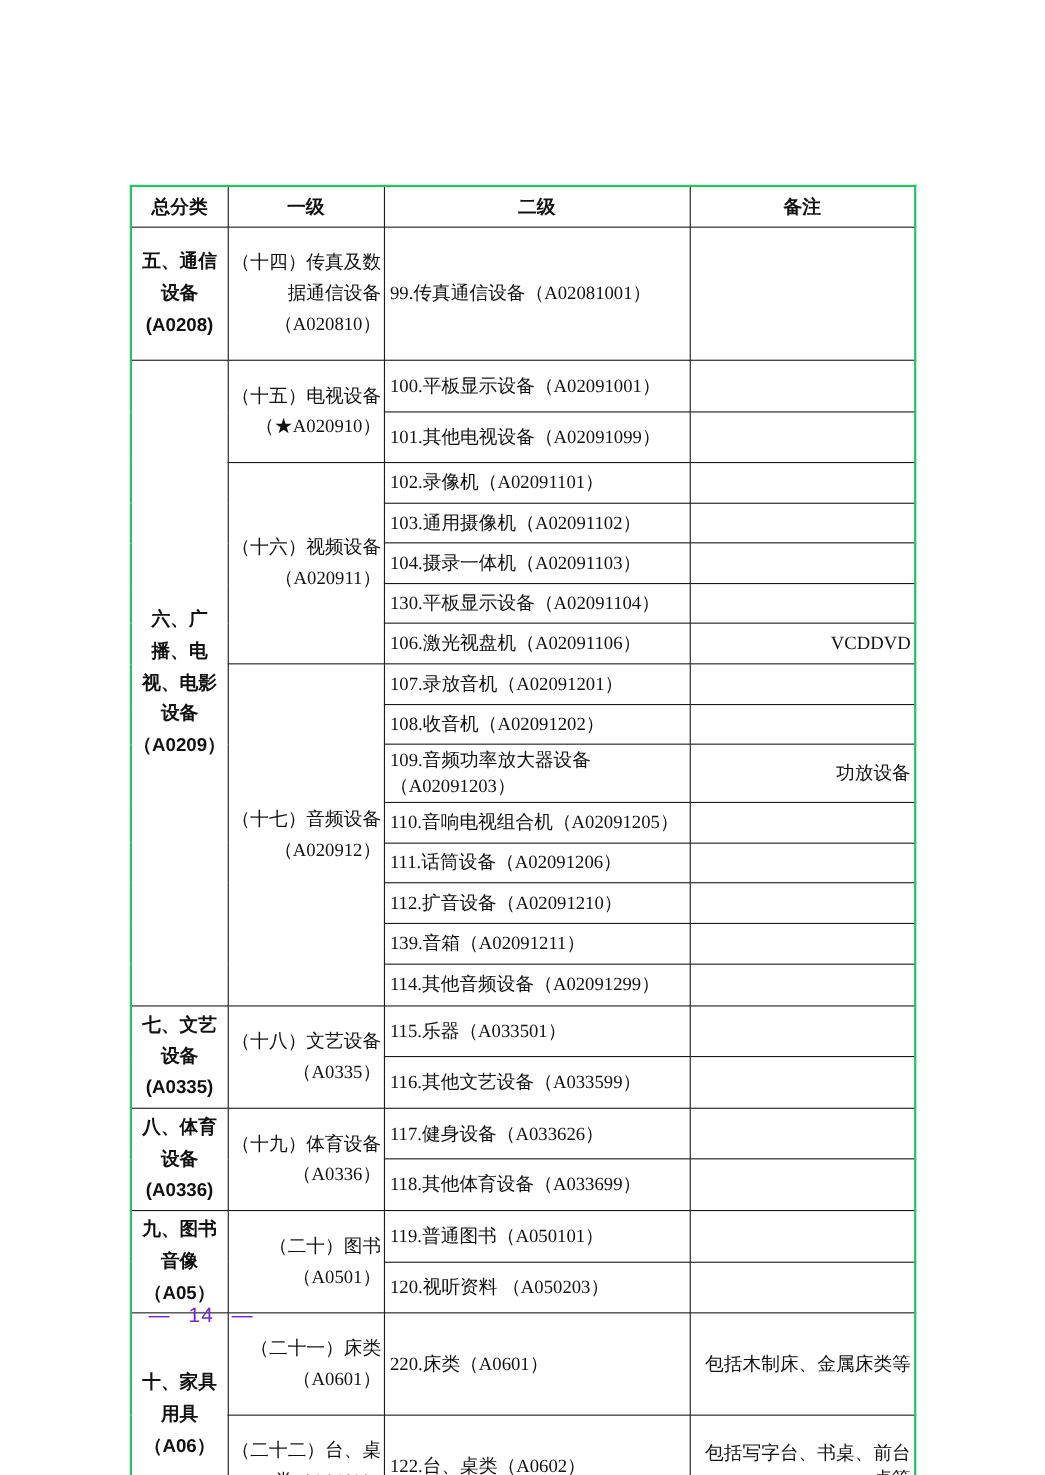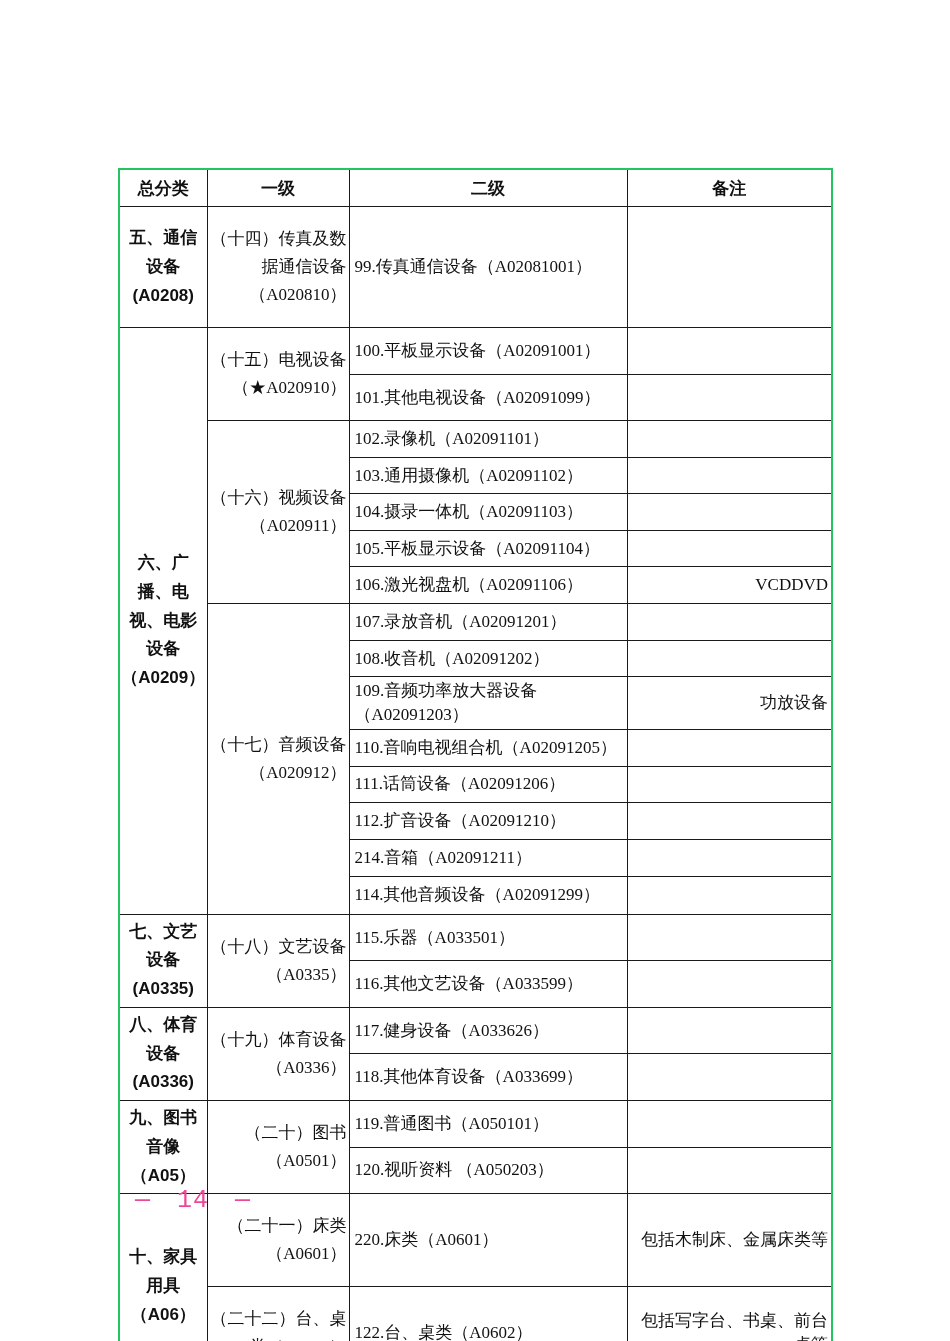--- a/index.html
+++ b/index.html
@@ -33,22 +33,22 @@
     text-align:right;line-height:1.65;padding:18px 2px;
   }
   td.lv2{
     text-align:left;padding:2px 2px 2px 5px;line-height:1.4;
   }
   td.rmk{
     text-align:right;padding:2px 3px 2px 7px;line-height:1.4;
   }
   .page-footer{
     position:absolute;left:135px;top:1186px;
-    font-size:25px;letter-spacing:1px;word-spacing:10px;
-    font-family:Liberation Mono, monospace;color:#ec4899;
+    font-size:19px;letter-spacing:1px;word-spacing:10px;
+    font-family:Liberation Sans, sans-serif;color:#6d28d9;
   }
 </style>
 </head>
 <body>
 
 <table class="doc-table">
   <colgroup>
     <col style="width:88px">
       <col style="width:142px">
       <col style="width:278px">
@@ -86,21 +86,21 @@
     </tr>
     <tr style="height:36px">
       <td class="lv2">103.通用摄像机（A02091102）</td>
       <td class="rmk"></td>
     </tr>
     <tr style="height:37px">
       <td class="lv2">104.摄录一体机（A02091103）</td>
       <td class="rmk"></td>
     </tr>
     <tr style="height:36px">
-      <td class="lv2">105.平板显示设备（A02091104）</td>
+      <td class="lv2">130.平板显示设备（A02091104）</td>
       <td class="rmk"></td>
     </tr>
     <tr style="height:37px">
       <td class="lv2">106.激光视盘机（A02091106）</td>
       <td class="rmk">VCDDVD</td>
     </tr>
     <tr style="height:37px">
       <td class="lv1" rowspan="8">（十七）音频设备（A020912）</td>
       <td class="lv2">107.录放音机（A02091201）</td>
       <td class="rmk"></td>
@@ -119,21 +119,21 @@
     </tr>
     <tr style="height:36px">
       <td class="lv2">111.话筒设备（A02091206）</td>
       <td class="rmk"></td>
     </tr>
     <tr style="height:37px">
       <td class="lv2">112.扩音设备（A02091210）</td>
       <td class="rmk"></td>
     </tr>
     <tr style="height:37px">
-      <td class="lv2">214.音箱（A02091211）</td>
+      <td class="lv2">139.音箱（A02091211）</td>
       <td class="rmk"></td>
     </tr>
     <tr style="height:38px">
       <td class="lv2">114.其他音频设备（A02091299）</td>
       <td class="rmk"></td>
     </tr>
     <tr style="height:37px">
       <td class="cat" rowspan="2">七、文艺设备(A0335)</td>
       <td class="lv1" rowspan="2">（十八）文艺设备（A0335）</td>
       <td class="lv2">115.乐器（A033501）</td>

